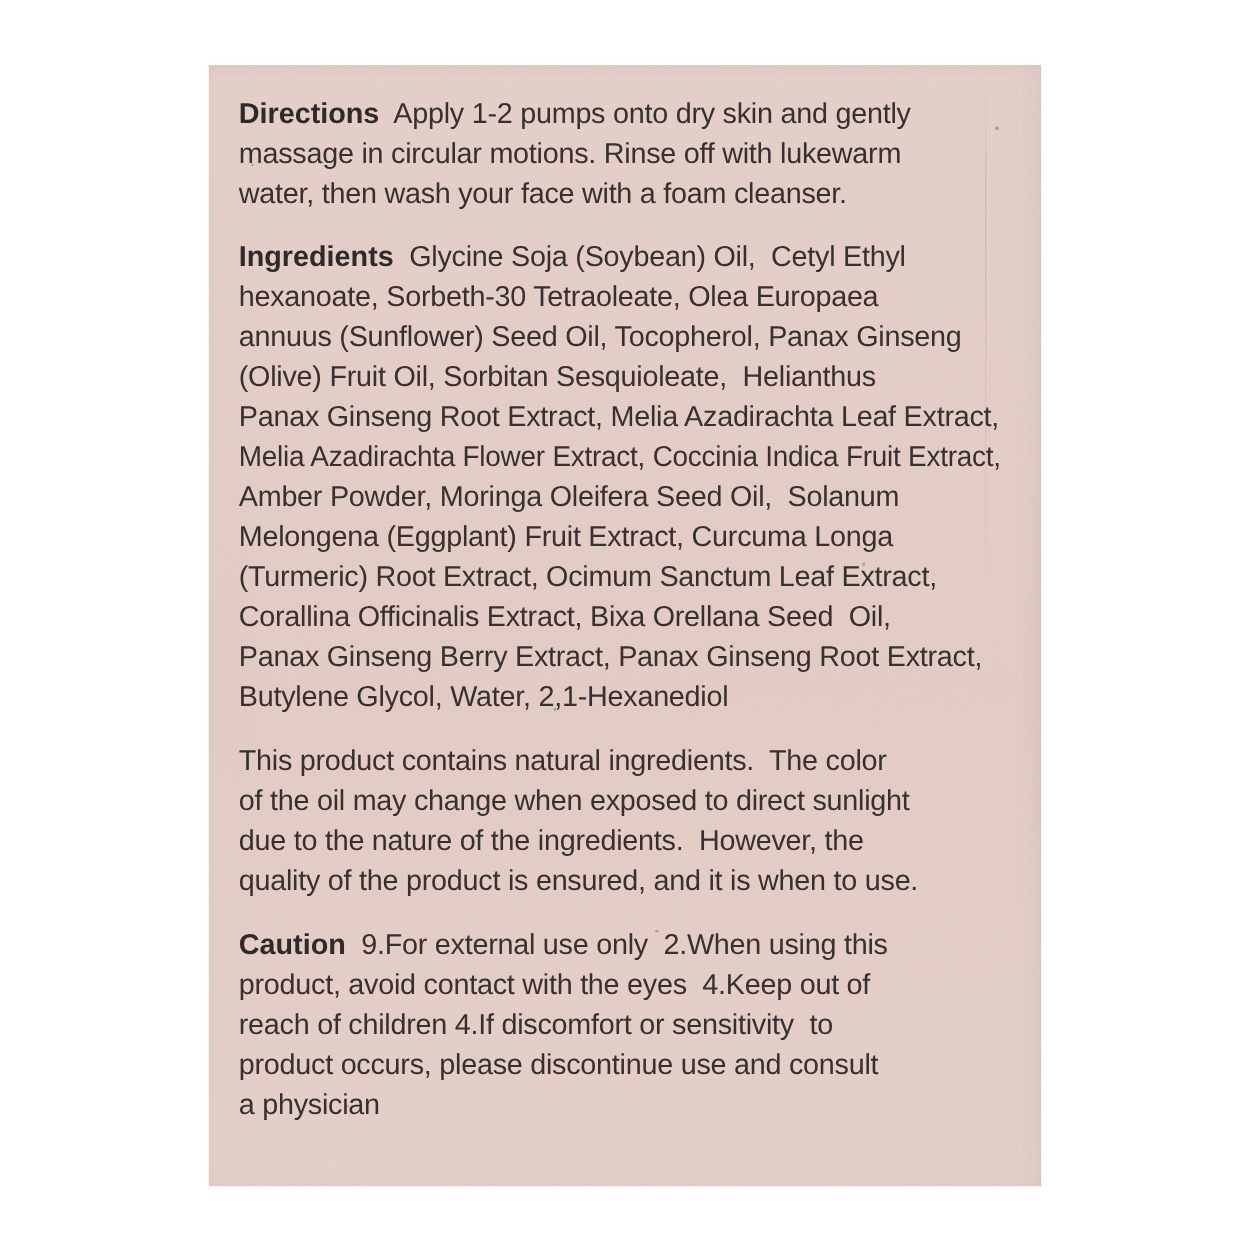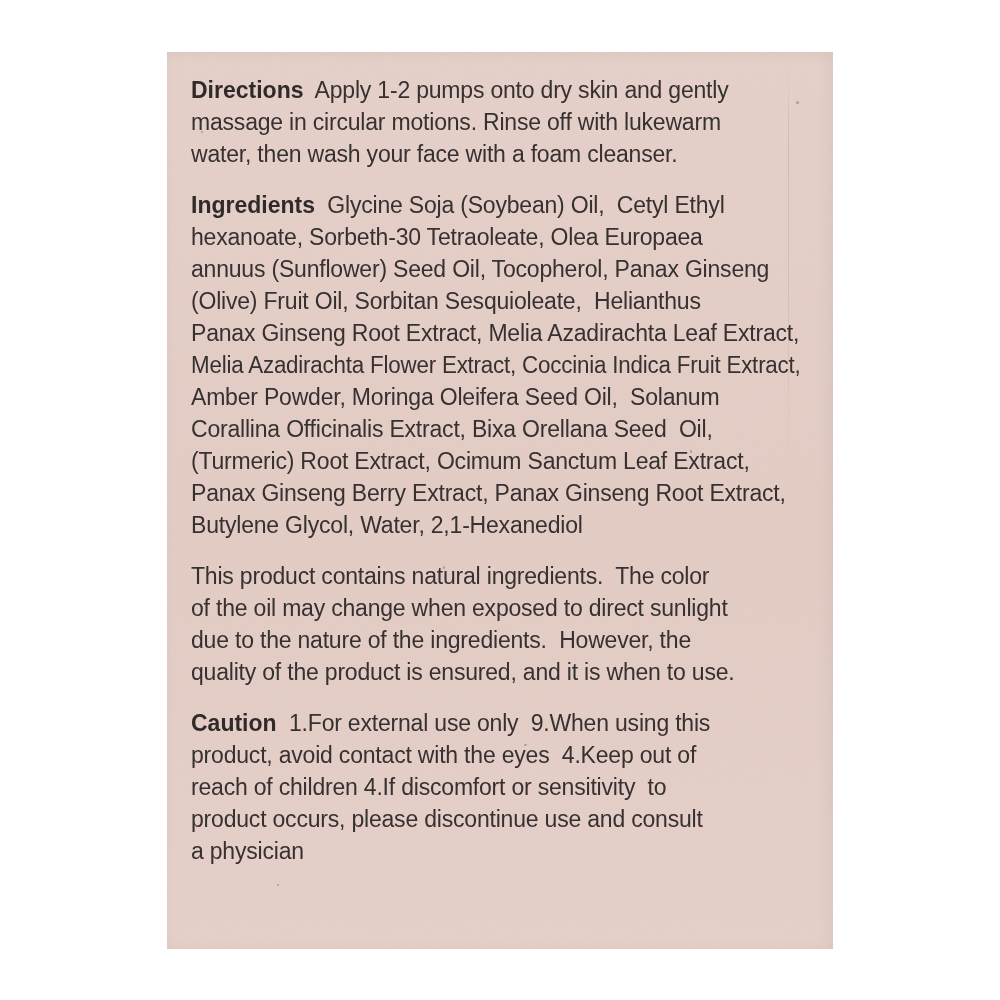--- a/index.html
+++ b/index.html
@@ -40,33 +40,34 @@
           <span class="line">water, then wash your face with a foam cleanser.</span>
         </p>
         <p class="section">
           <span class="line"><span class="heading">Ingredients</span>  <span>Glycine Soja (Soybean) Oil,  Cetyl Ethyl</span></span>
           <span class="line">hexanoate, Sorbeth-30 Tetraoleate, Olea Europaea</span>
           <span class="line">annuus (Sunflower) Seed Oil, Tocopherol, Panax Ginseng</span>
           <span class="line">(Olive) Fruit Oil, Sorbitan Sesquioleate,  Helianthus</span>
           <span class="line">Panax Ginseng Root Extract, Melia Azadirachta Leaf Extract,</span>
           <span class="line" style="transform: scaleX(0.971338);">Melia Azadirachta Flower Extract, Coccinia Indica Fruit Extract,</span>
           <span class="line">Amber Powder, Moringa Oleifera Seed Oil,  Solanum</span>
+          <span class="line">Melongena (Eggplant) Fruit Extract, Curcuma Longa</span>
+          <span class="line">(Turmeric) Root Extract, Ocimum Sanctum Leaf Extract,</span>
           <span class="line">Corallina Officinalis Extract, Bixa Orellana Seed  Oil,</span>
-          <span class="line">(Turmeric) Root Extract, Ocimum Sanctum Leaf Extract,</span>
           <span class="line">Panax Ginseng Berry Extract, Panax Ginseng Root Extract,</span>
           <span class="line">Butylene Glycol, Water, 2,1-Hexanediol</span>
         </p>
         <p class="section">
           <span class="line">This product contains natural ingredients.  The color</span>
           <span class="line">of the oil may change when exposed to direct sunlight</span>
           <span class="line">due to the nature of the ingredients.  However, the</span>
           <span class="line">quality of the product is ensured, and it is when to use.</span>
         </p>
         <p class="section">
-          <span class="line"><span class="heading">Caution</span>  <span>1.For external use only  9.When using this</span></span>
+          <span class="line"><span class="heading">Caution</span>  <span>9.For external use only  2.When using this</span></span>
           <span class="line">product, avoid contact with the eyes  4.Keep out of</span>
           <span class="line">reach of children 4.If discomfort or sensitivity  to</span>
           <span class="line">product occurs, please discontinue use and consult</span>
           <span class="line">a physician</span>
         </p>
       </div>
     <div class="crease"></div>
     <svg class="noise" xmlns="http://www.w3.org/2000/svg">
       <filter id="grain">
           <feTurbulence type="fractalNoise" baseFrequency="0.8" numOctaves="2" stitchTiles="stitch"></feTurbulence>

